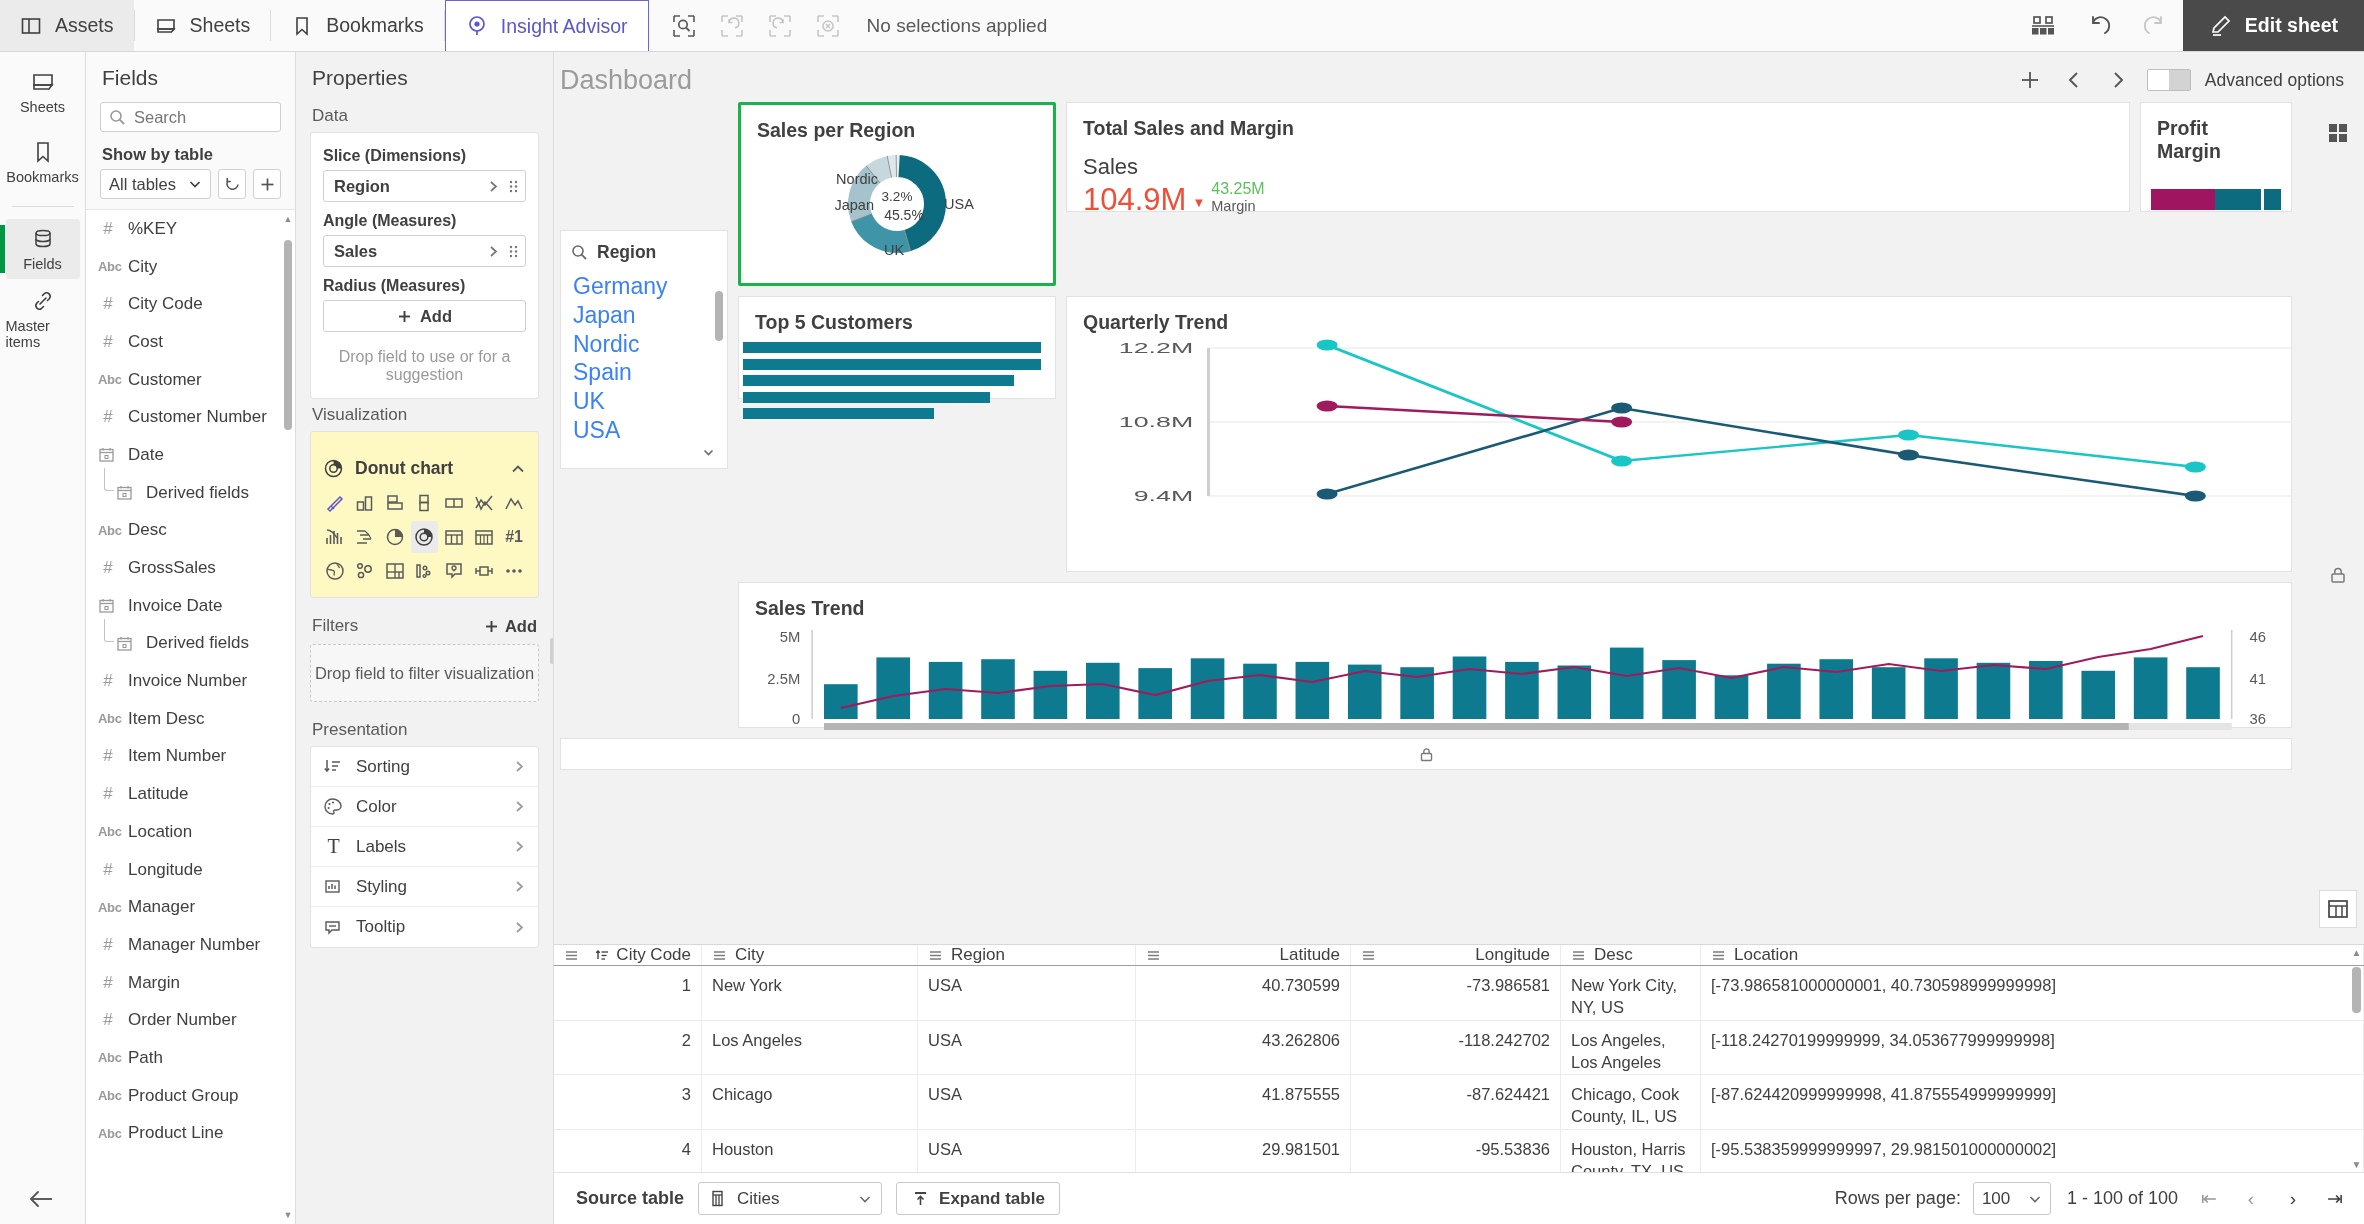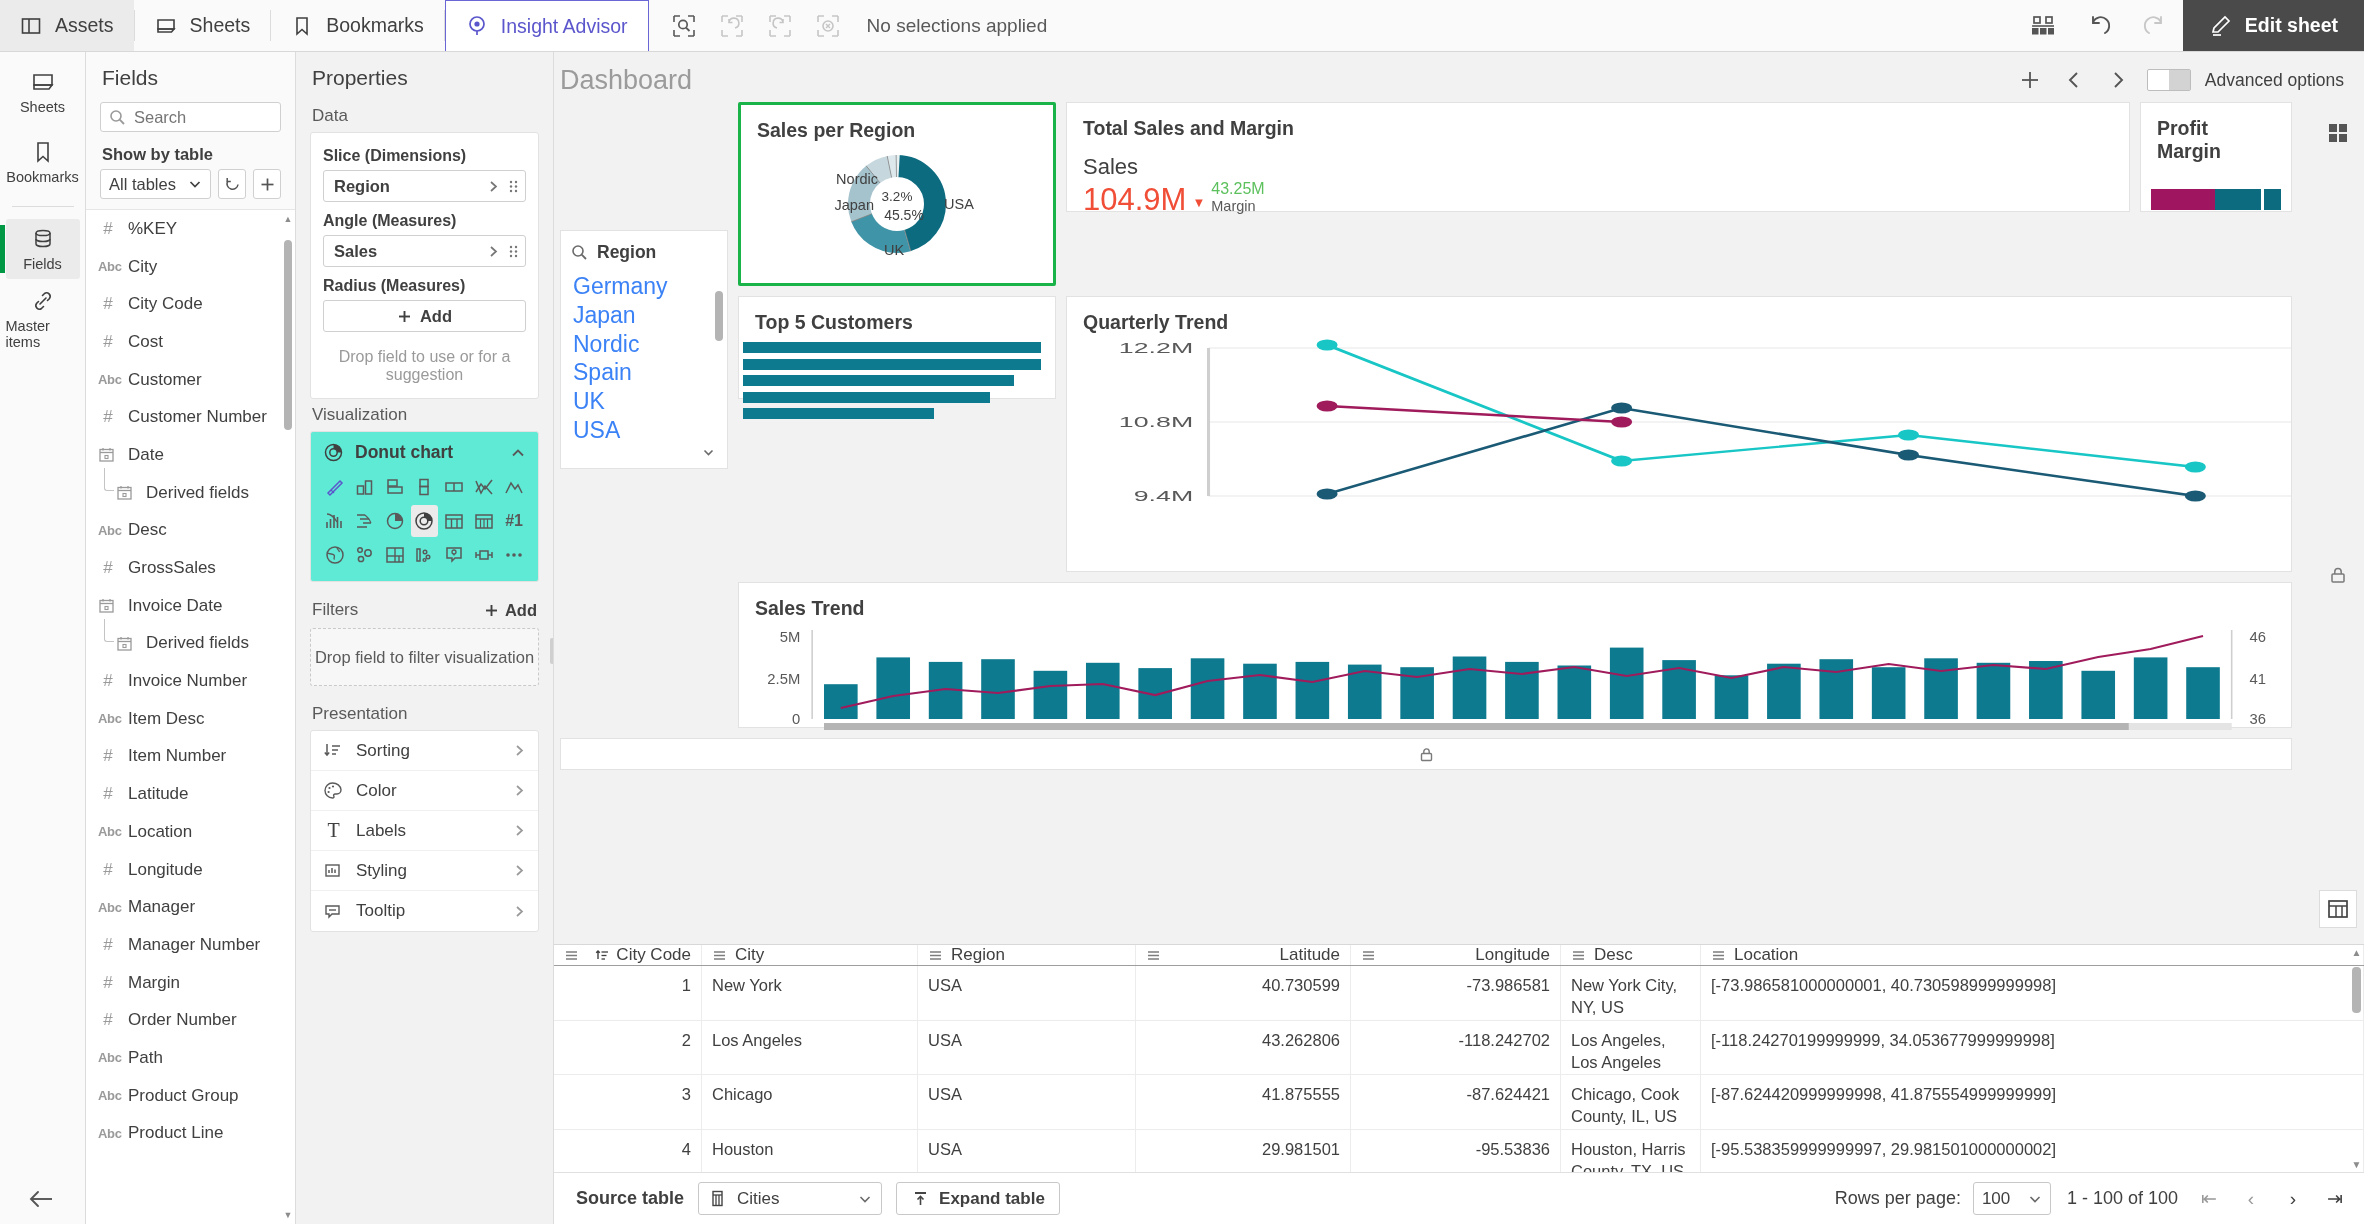--- a/index.html
+++ b/index.html
@@ -124,21 +124,21 @@
     display: flex; align-items: center; padding: 0 6px 0 10px; font-size: 16.5px;
     font-weight: bold; color: #404040; cursor: pointer; margin-bottom: 10px;
   }
   .pfield .sp { margin-left: auto; display: flex; align-items: center; gap: 8px; color: #767676; }
   .padd {
     height: 32px; border: 1px solid #d0d0d0; border-radius: 3px; background: #fff;
     display: flex; align-items: center; justify-content: center; gap: 8px;
     font-size: 16.5px; font-weight: bold; color: #404040; cursor: pointer;
   }
   .pdrop-hint { text-align: center; font-size: 16px; color: #9a9a9a; padding: 16px 4px 2px; }
-  .vizcard { background: #5eead4; border: 1px solid #e2e2e2; border-radius: 3px; margin: 0 14px; padding: 8px 10px 10px; }
+  .vizcard { background: #fef9c3; border: 1px solid #e2e2e2; border-radius: 3px; margin: 0 14px; padding: 24px 10px 10px; }
   .vizhead { display: flex; align-items: center; gap: 11px; font-size: 17.5px; font-weight: bold; color: #404040; cursor: pointer; padding: 2px 2px 8px;}
   .vizhead .chev { margin-left: auto; color: #595959; }
   .vizgrid { display: grid; grid-template-columns: repeat(7, 1fr); gap: 2px; }
   .vcell {
     height: 32px; display: flex; align-items: center; justify-content: center;
     cursor: pointer; color: #5a5a5a; border-radius: 3px;
   }
   .vcell.sel { background: #ebebeb; }
   .filters-row { display: flex; align-items: center; padding: 18px 16px 8px; }
   .filters-row .t { font-size: 17px; color: #5a5a5a; }

